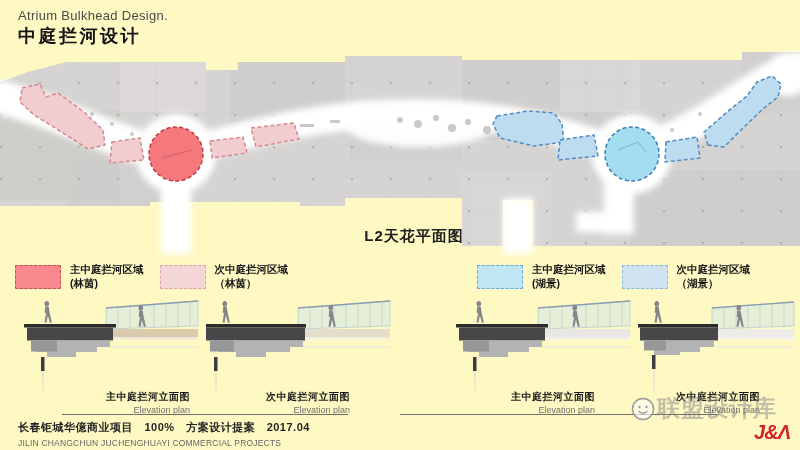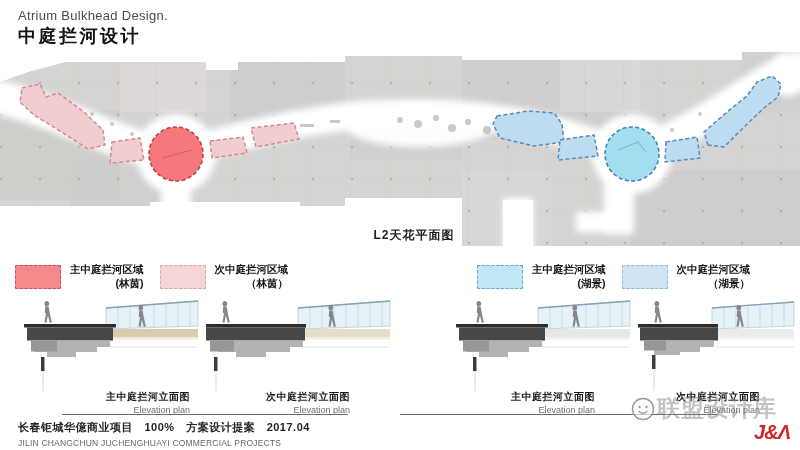--- a/index.html
+++ b/index.html
@@ -1,32 +1,32 @@
 <!DOCTYPE html>
 <html><head>
 <meta charset="utf-8">
 <style>
   html,body{margin:0;padding:0;background:#888;}
-  .slide{width:800px;height:450px;position:relative;background:#ffffff;overflow:hidden;
+  .slide{width:800px;height:450px;position:relative;background:#fef9c3;overflow:hidden;
          font-family:"Liberation Sans","DejaVu Sans",sans-serif;margin:0 auto;}
   
   .hdr{position:absolute;left:18px;top:8px;}
   .hdr-en{font-size:13px;color:#4a4a4a;letter-spacing:.3px;}
   .hdr-zh{font-size:18px;font-weight:700;color:#141414;letter-spacing:2.5px;margin-top:1px;}
   
   .plan-svg{position:absolute;left:0;top:50px;}
   .plan-label{position:absolute;left:352px;top:227px;width:124px;text-align:center;
-              font-size:12px;font-weight:700;color:#1d1d1d;letter-spacing:1px;}
+              font-size:15px;font-weight:700;color:#1d1d1d;letter-spacing:1px;}
   
   .legend{position:absolute;top:263px;display:flex;gap:16px;}
   .legend.lg-left{left:15px;}
   .legend.lg-right{left:477px;}
   .lg-item{display:flex;align-items:center;gap:9px;}
   .sw{width:46px;height:24px;border:1.6px dashed #999;box-sizing:border-box;border-radius:1px;}
-  .lg-txt{font-size:10.5px;font-weight:700;color:#141414;text-align:right;line-height:1.3;}
+  .lg-txt{font-size:10.5px;font-weight:700;color:#141414;text-align:left;line-height:1.3;}
   
   .elev{position:absolute;top:297px;}
   .cap{position:absolute;top:390px;text-align:right;}
   .cap-zh{font-size:10px;font-weight:700;color:#1a1a1a;letter-spacing:.5px;}
   .cap-en{font-size:9px;color:#6e6e6e;margin-top:1px;}
   .uline{position:absolute;top:414px;height:1px;background:#6f6f6f;}
   
   .ft{position:absolute;left:18px;top:420px;}
   .ft-zh{font-size:11px;font-weight:700;color:#242424;white-space:pre;letter-spacing:.5px;}
   .ft-en{font-size:8.5px;color:#676767;margin-top:3px;letter-spacing:.2px;}

